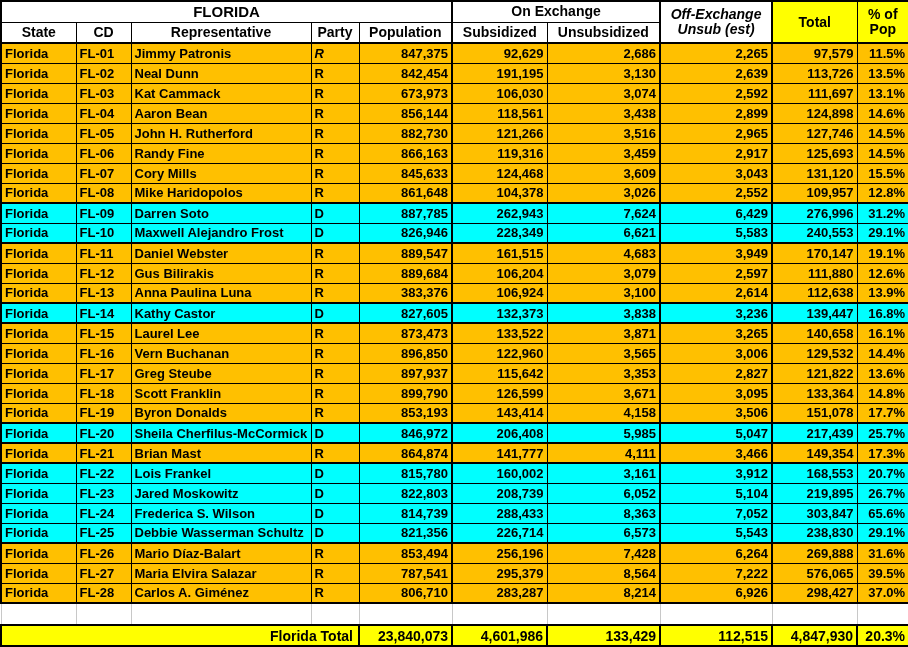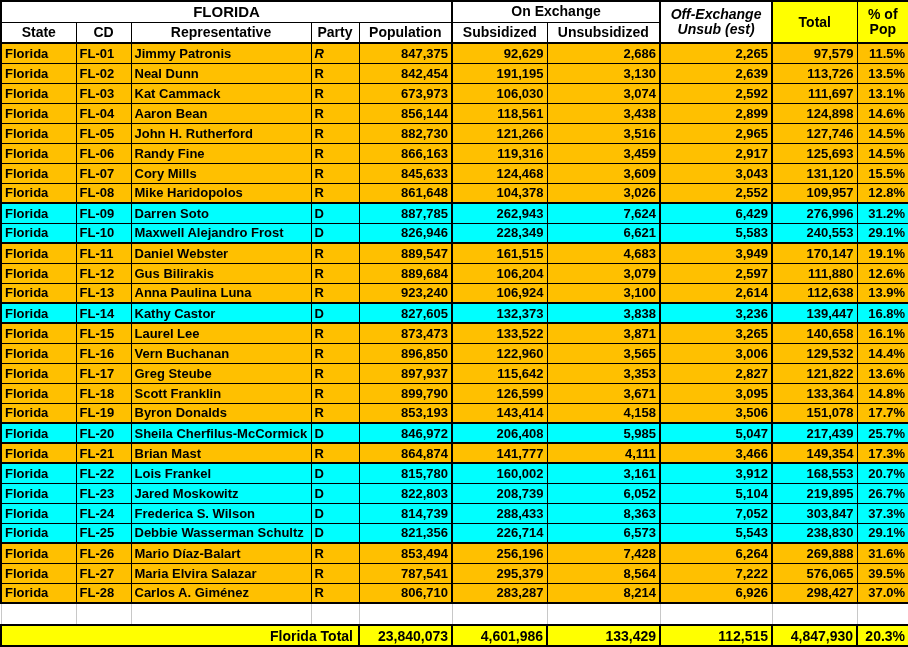--- a/index.html
+++ b/index.html
@@ -241,21 +241,21 @@
         <td class="ar">3,079</td>
         <td class="ar thickL">2,597</td>
         <td class="ar thickL">111,880</td>
         <td class="ar">12.6%</td>
       </tr>
       <tr class="rep">
         <td class="al">Florida</td>
         <td class="ac">FL-13</td>
         <td class="al">Anna Paulina Luna</td>
         <td class="ac">R</td>
-        <td class="ar">923,240</td>
+        <td class="ar">383,376</td>
         <td class="ar thickL">106,924</td>
         <td class="ar">3,100</td>
         <td class="ar thickL">2,614</td>
         <td class="ar thickL">112,638</td>
         <td class="ar">13.9%</td>
       </tr>
       <tr class="dem group-start">
         <td class="al">Florida</td>
         <td class="ac">FL-14</td>
         <td class="al">Kathy Castor</td>
@@ -378,21 +378,21 @@
       <tr class="dem">
         <td class="al">Florida</td>
         <td class="ac">FL-24</td>
         <td class="al">Frederica S. Wilson</td>
         <td class="ac">D</td>
         <td class="ar">814,739</td>
         <td class="ar thickL">288,433</td>
         <td class="ar">8,363</td>
         <td class="ar thickL">7,052</td>
         <td class="ar thickL">303,847</td>
-        <td class="ar">37.3%</td>
+        <td class="ar">65.6%</td>
       </tr>
       <tr class="dem">
         <td class="al">Florida</td>
         <td class="ac">FL-25</td>
         <td class="al">Debbie Wasserman Schultz</td>
         <td class="ac">D</td>
         <td class="ar">821,356</td>
         <td class="ar thickL">226,714</td>
         <td class="ar">6,573</td>
         <td class="ar thickL">5,543</td>

